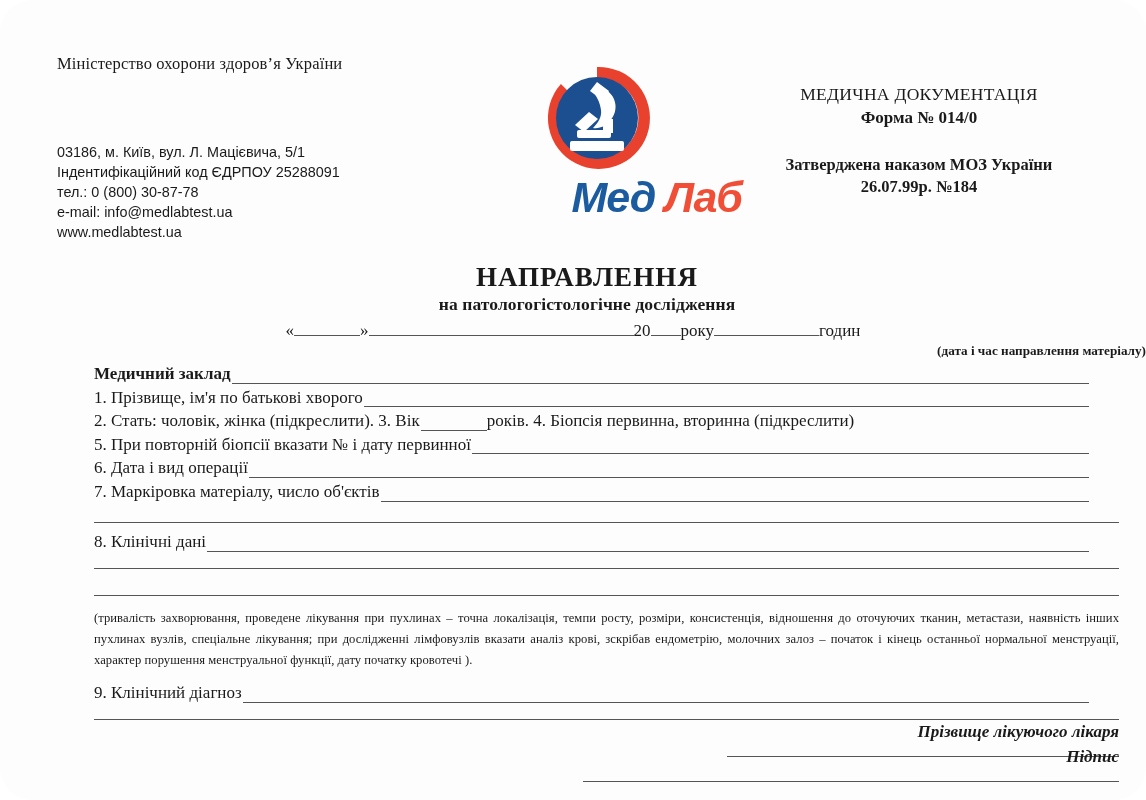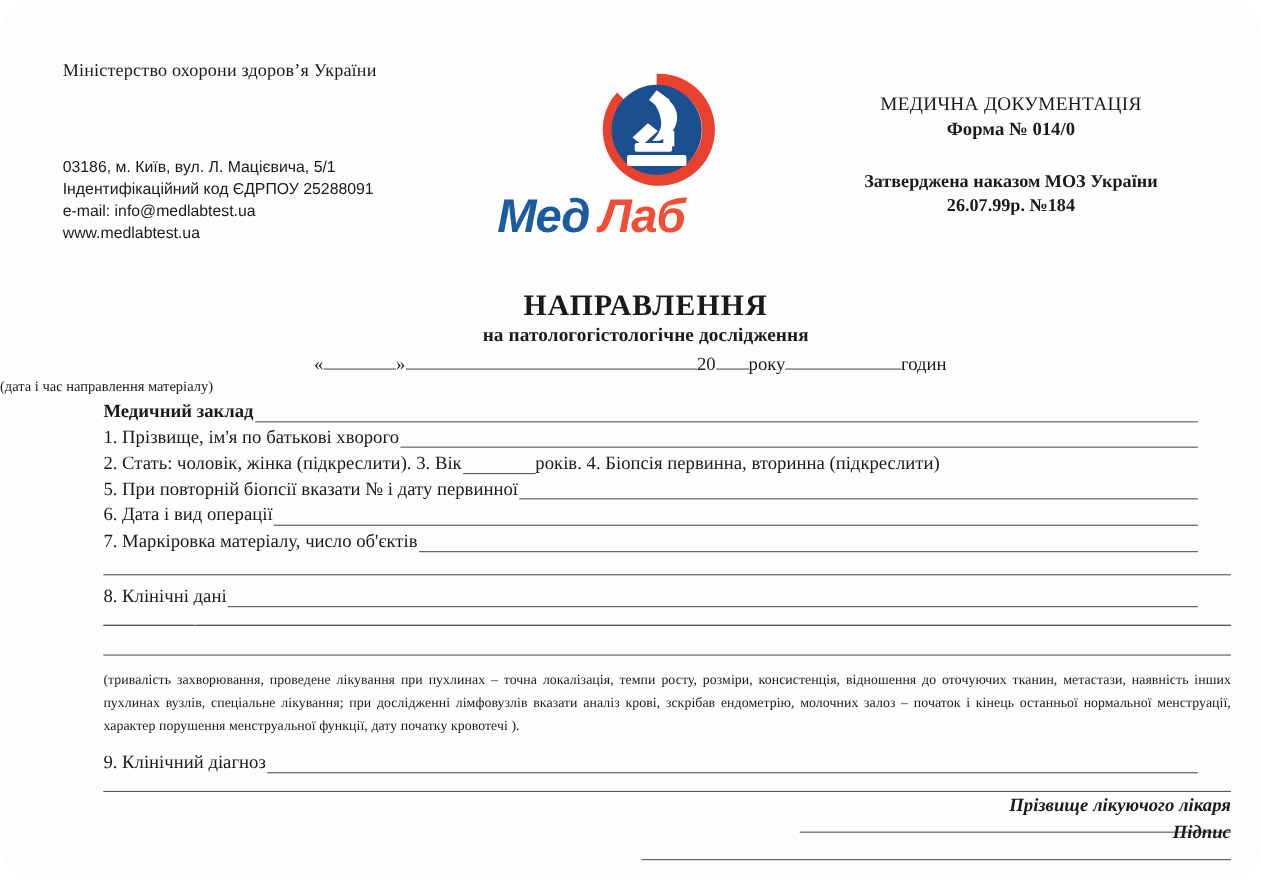--- a/index.html
+++ b/index.html
@@ -87,21 +87,21 @@
     line-height: 1.38;
   }
   .doc-meta .approved div { white-space: nowrap; }
 
   
   .logo {
     position: absolute;
     left: 452px;
     top: 62px;
     width: 290px;
-    text-align: left;
+    text-align: right;
   }
   .logo-mark {
     width: 112px;
     height: 112px;
     margin: 0 auto;
     position: relative;
   }
   .logo-mark svg { display: block; }
 
   .wordmark {
@@ -164,23 +164,23 @@
   }
   .seg-a { width: 66px; }
   .seg-b { width: 265px; }
   .seg-c { width: 30px; }
   .seg-d { width: 105px; }
 
   .date-caption {
     position: absolute;
     left: 0; right: 0;
     top: 343px;
-    text-align: left;
+    text-align: right;
     font-size: 13.2px;
-    font-weight: normal;
+    font-weight: bold;
   }
 
   
   .form {
     position: absolute;
     left: 0;
     top: 360px;
     width: 1146px;
   }
 
@@ -271,20 +271,21 @@
 
 <div id="page">
 
   <div class="header">
 
     <div class="ministry">Міністерство охорони здоров’я України</div>
 
     <div class="org-block">
       <div class="org-line">03186, м. Київ, вул. Л. Мацієвича, 5/1</div>
       <div class="org-line">Індентифікаційний код ЄДРПОУ 25288091</div>
+      <div class="org-line">тел.: 0 (800) 30-87-78</div>
       <div class="org-line">e-mail: info@medlabtest.ua</div>
       <div class="org-line">www.medlabtest.ua</div>
     </div>
 
     <div class="doc-meta">
       <div class="m1">МЕДИЧНА ДОКУМЕНТАЦІЯ</div>
       <div class="m2">Форма № 014/0</div>
       <div class="approved">
         <div>Затверджена наказом МОЗ України</div>
         <div>26.07.99р. №184</div>

